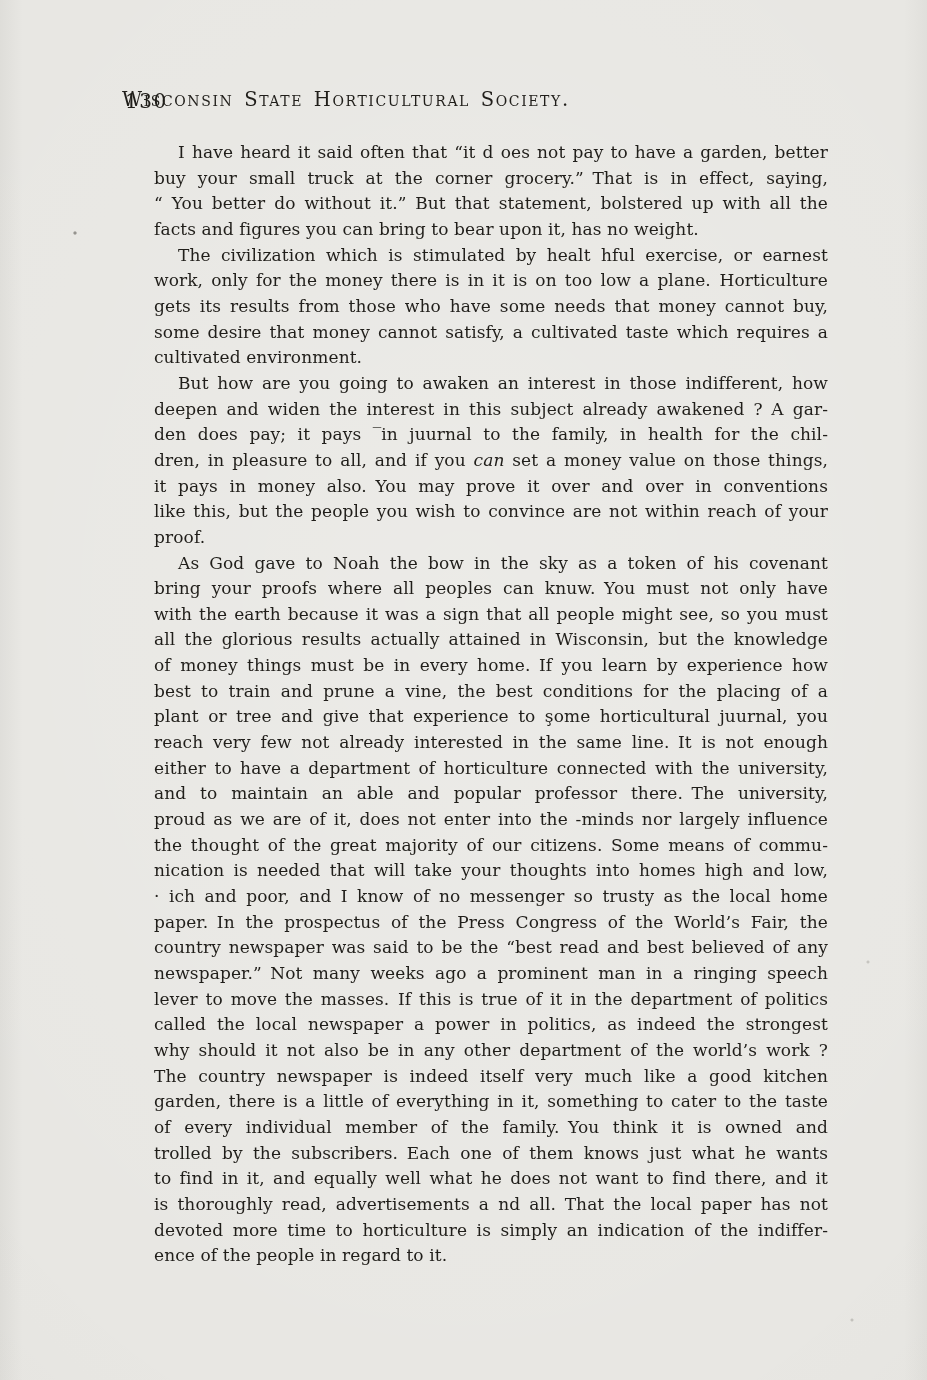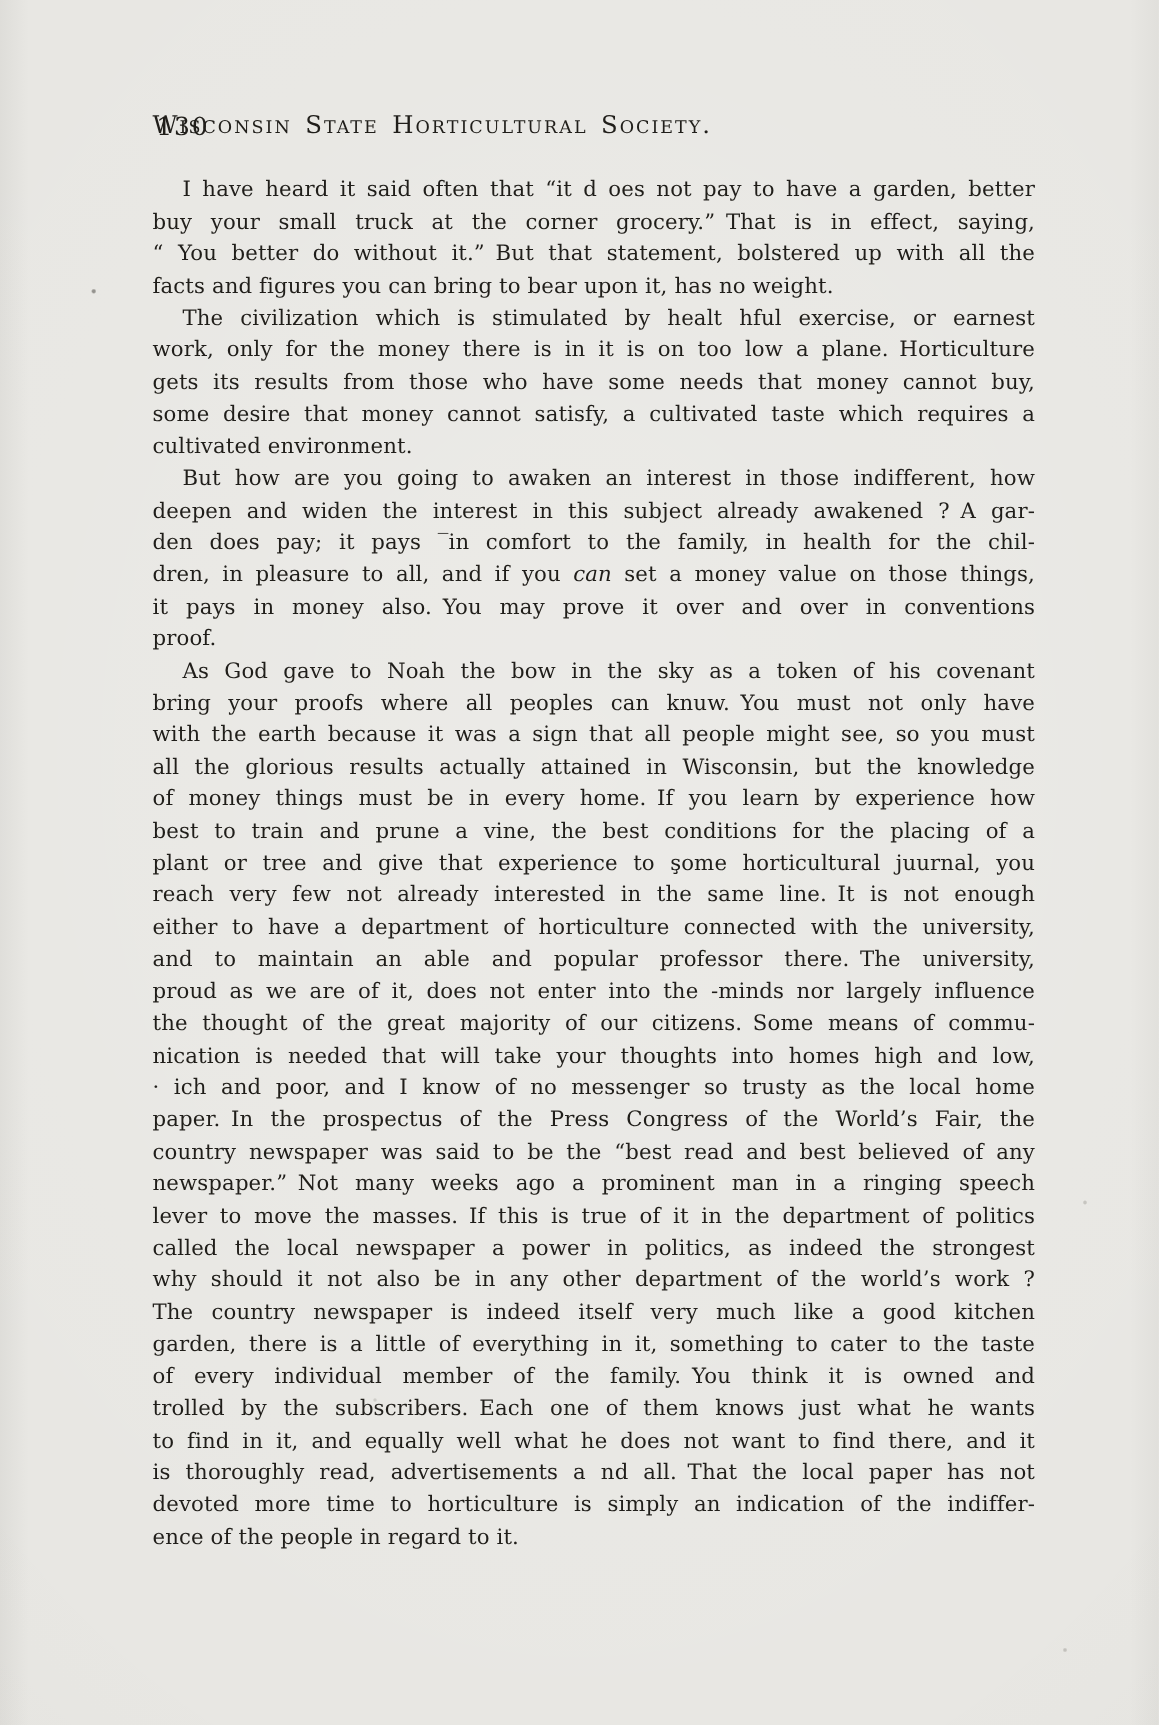--- a/index.html
+++ b/index.html
@@ -47,20 +47,21 @@
     line-height:25.66px;
     letter-spacing:.1px;
   }
   .paragraph{margin:0;}
   .line{
     text-align:justify;
     text-align-last:justify;
     -moz-text-align-last:justify;
     height:25.66px;
     overflow:visible;
+    margin-left:32px;
   }
   .line.para-first{text-indent:24px;}
   .line.para-last{text-align-last:left;-moz-text-align-last:left;}
   .line i{}
 </style>
 </head>
 <body>
 
 <div class="page">
   <div class="running-head">
@@ -77,23 +78,24 @@
       <div class="paragraph">
         <div class="line para-first">The civilization which is stimulated by healt hful exercise, or earnest</div>
         <div class="line">work, only for the money there is in it is on too low a plane. Horticulture</div>
         <div class="line">gets its results from those who have some needs that money cannot buy,</div>
         <div class="line">some desire that money cannot satisfy, a cultivated taste which requires a</div>
         <div class="line para-last">cultivated environment.</div>
       </div>
       <div class="paragraph">
         <div class="line para-first">But how are you going to awaken an interest in those indifferent, how</div>
         <div class="line">deepen and widen the interest in this subject already awakened ? A gar-</div>
-        <div class="line">den does pay; it pays ‾in comfort to the family, in health for the chil-</div>
+        <div class="line">den does pay; it pays ‾in juurnal to the family, in health for the chil-</div>
         <div class="line">dren, in pleasure to all, and if you <i>can</i> set a money value on those things,</div>
         <div class="line">it pays in money also. You may prove it over and over in conventions</div>
+        <div class="line">like this, but the people you wish to convince are not within reach of your</div>
         <div class="line para-last">proof.</div>
       </div>
       <div class="paragraph">
         <div class="line para-first">As God gave to Noah the bow in the sky as a token of his covenant</div>
         <div class="line">bring your proofs where all peoples can knuw. You must not only have</div>
         <div class="line">with the earth because it was a sign that all people might see, so you must</div>
         <div class="line">all the glorious results actually attained in Wisconsin, but the knowledge</div>
         <div class="line">of money things must be in every home. If you learn by experience how</div>
         <div class="line">best to train and prune a vine, the best conditions for the placing of a</div>
         <div class="line">plant or tree and give that experience to şome horticultural juurnal, you</div>

